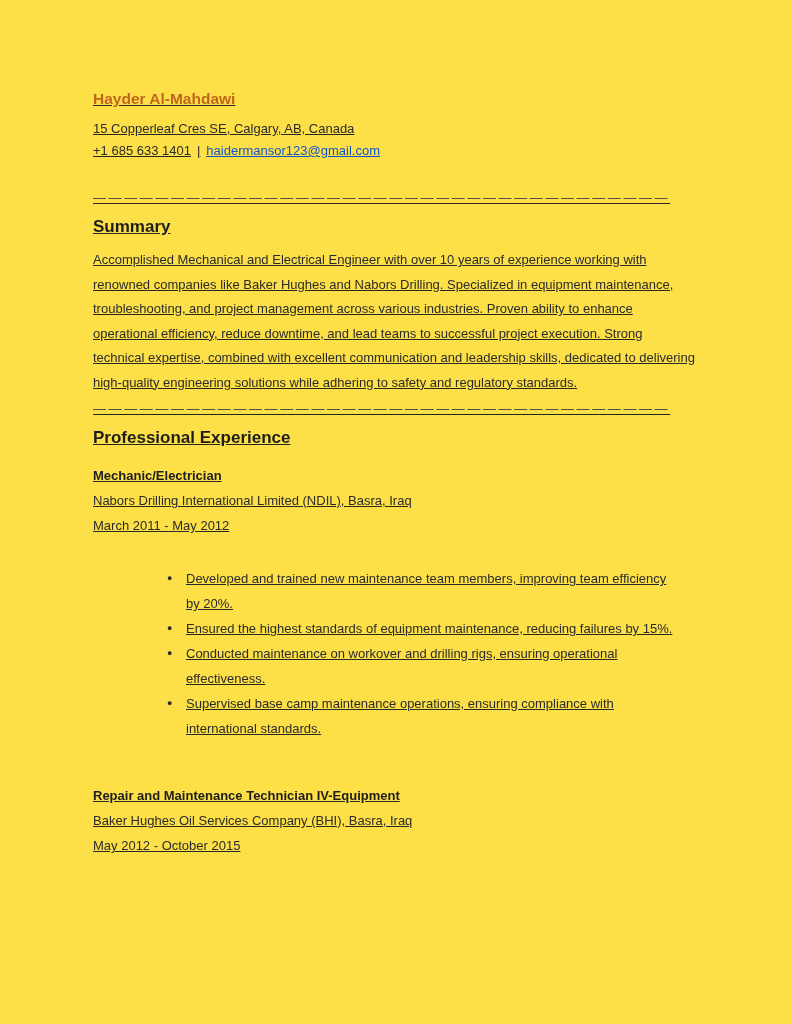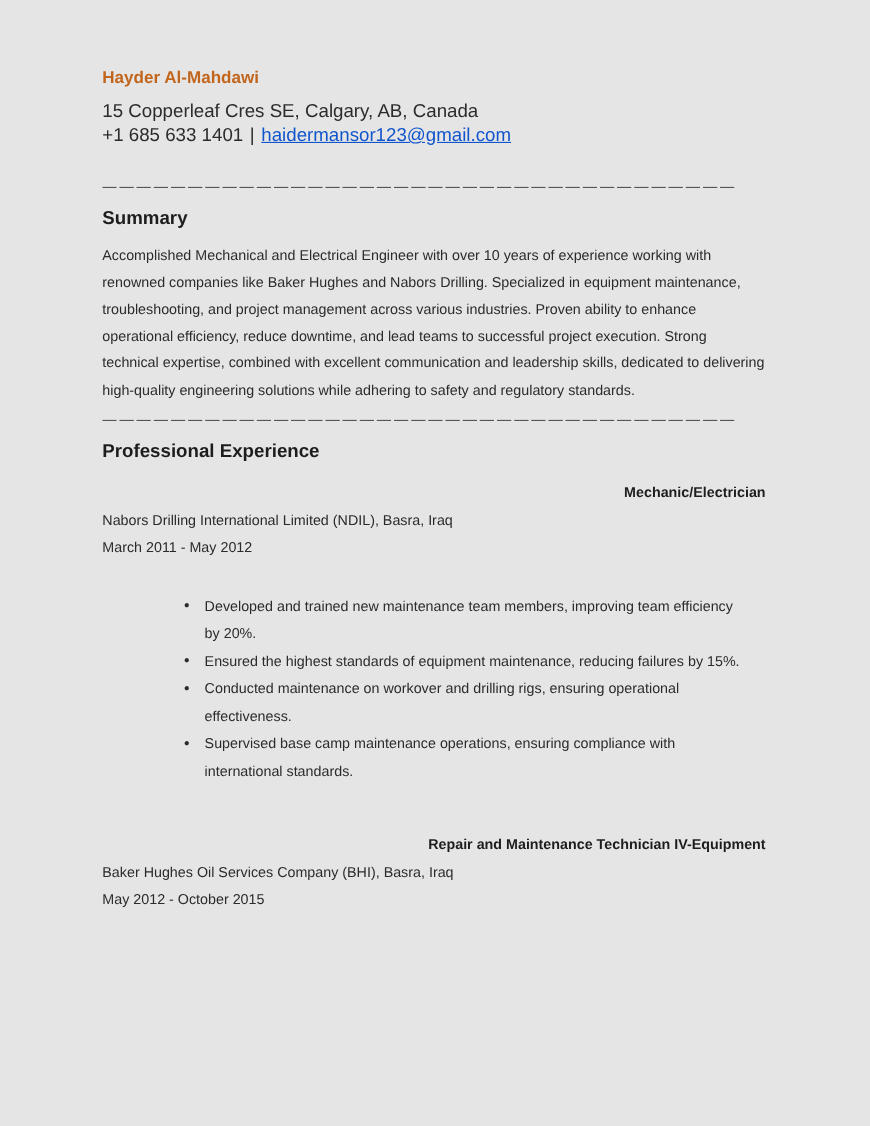--- a/index.html
+++ b/index.html
@@ -8,34 +8,35 @@
     background: #ffffff;
   }
   body {
     font-family: "Liberation Sans", "DejaVu Sans", sans-serif;
     color: #272727;
   }
   .page {
     position: relative;
     width: 791px;
     height: 1024px;
-    background: #e5e5e5;
+    background: #fde047;
     box-sizing: border-box;
-    padding: 60px 95px 40px 93px;
+    padding: 88px 95px 40px 93px;
     overflow: hidden;
+    text-decoration: underline;
   }
   .name {
     font-size: 15.5px;
     font-weight: bold;
     color: #c2661d;
     margin: 0 0 8px 0;
     line-height: 22px;
   }
   .contact-line {
-    font-size: 17px;
+    font-size: 13px;
     line-height: 22px;
     color: #2b2b2b;
   }
   .contact-sep {
     color: #2b2b2b;
     padding: 0 6px;
   }
   .email-link {
     color: #1155cc;
     text-decoration: underline;
@@ -68,21 +69,20 @@
     color: #2b2b2b;
     margin: 0 0 2px 0;
     width: 603px;
   }
   .job-title {
     font-size: 13px;
     font-weight: bold;
     color: #1d1d1d;
     margin: 14px 0 0 0;
     line-height: 25px;
-    text-align: right;
   }
   .job-line {
     font-size: 13px;
     line-height: 25px;
     color: #2b2b2b;
   }
   ul.bullet-list {
     list-style: none;
     margin: 28px 0 11px 72px;
     padding: 0;

